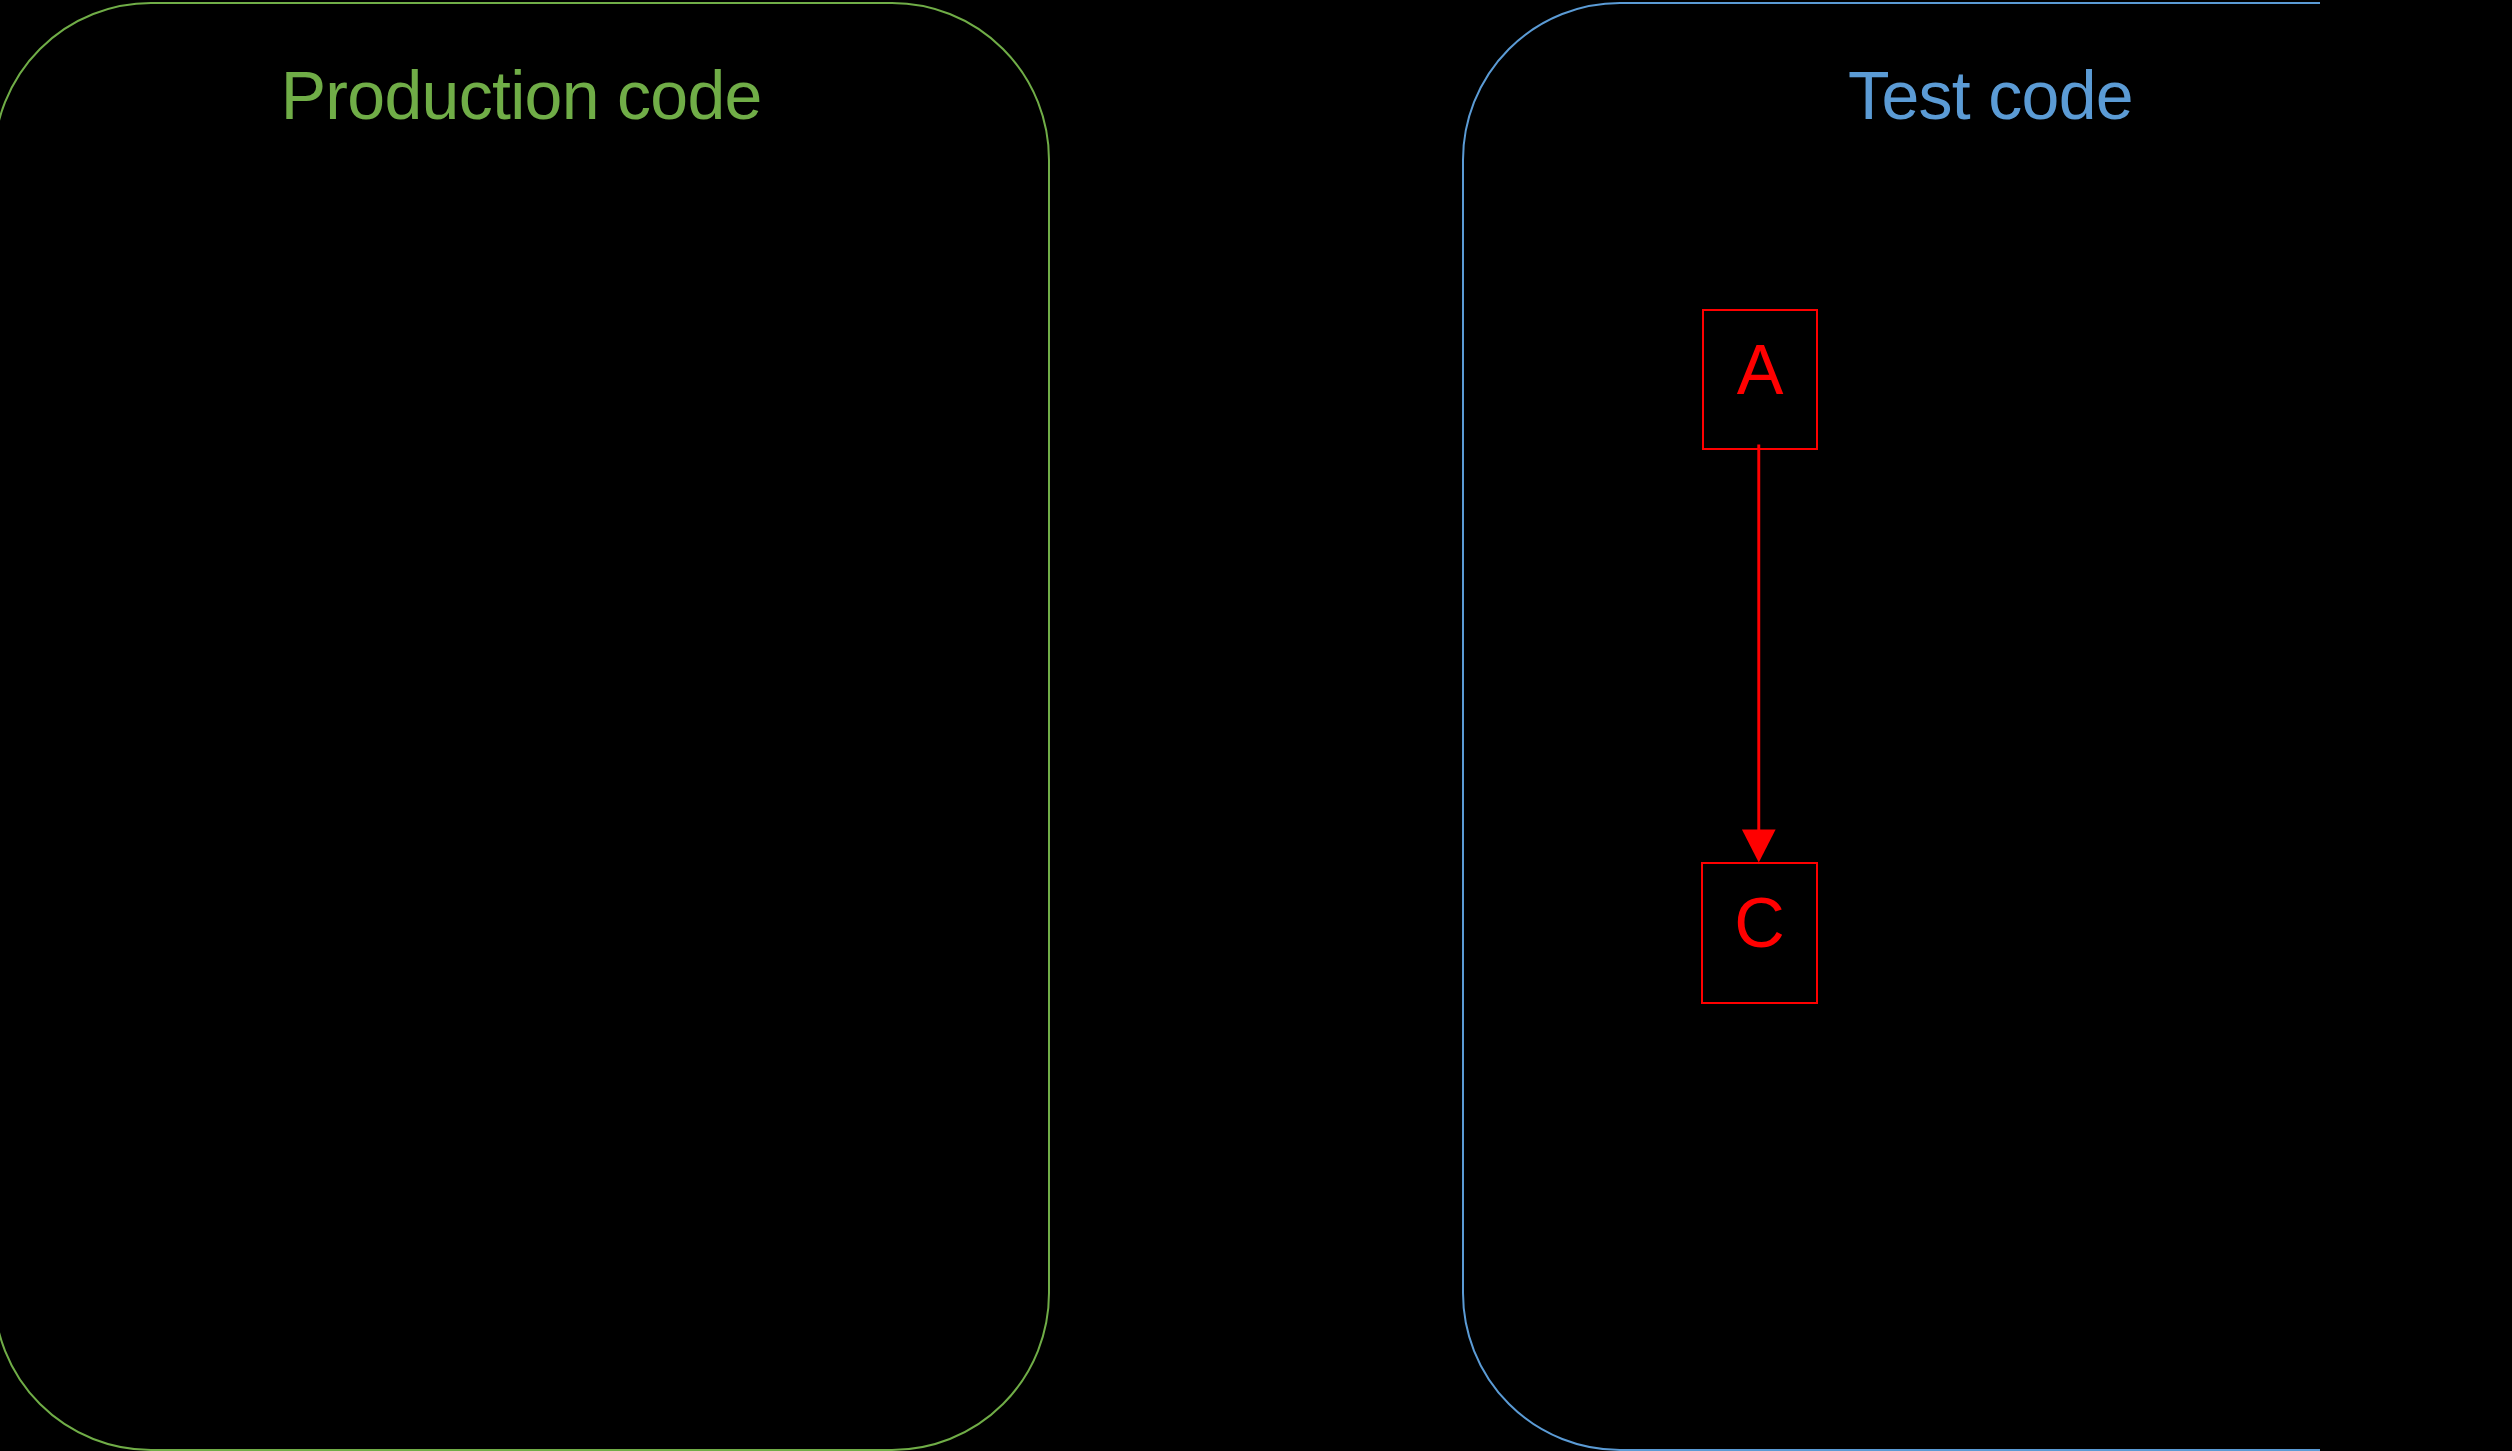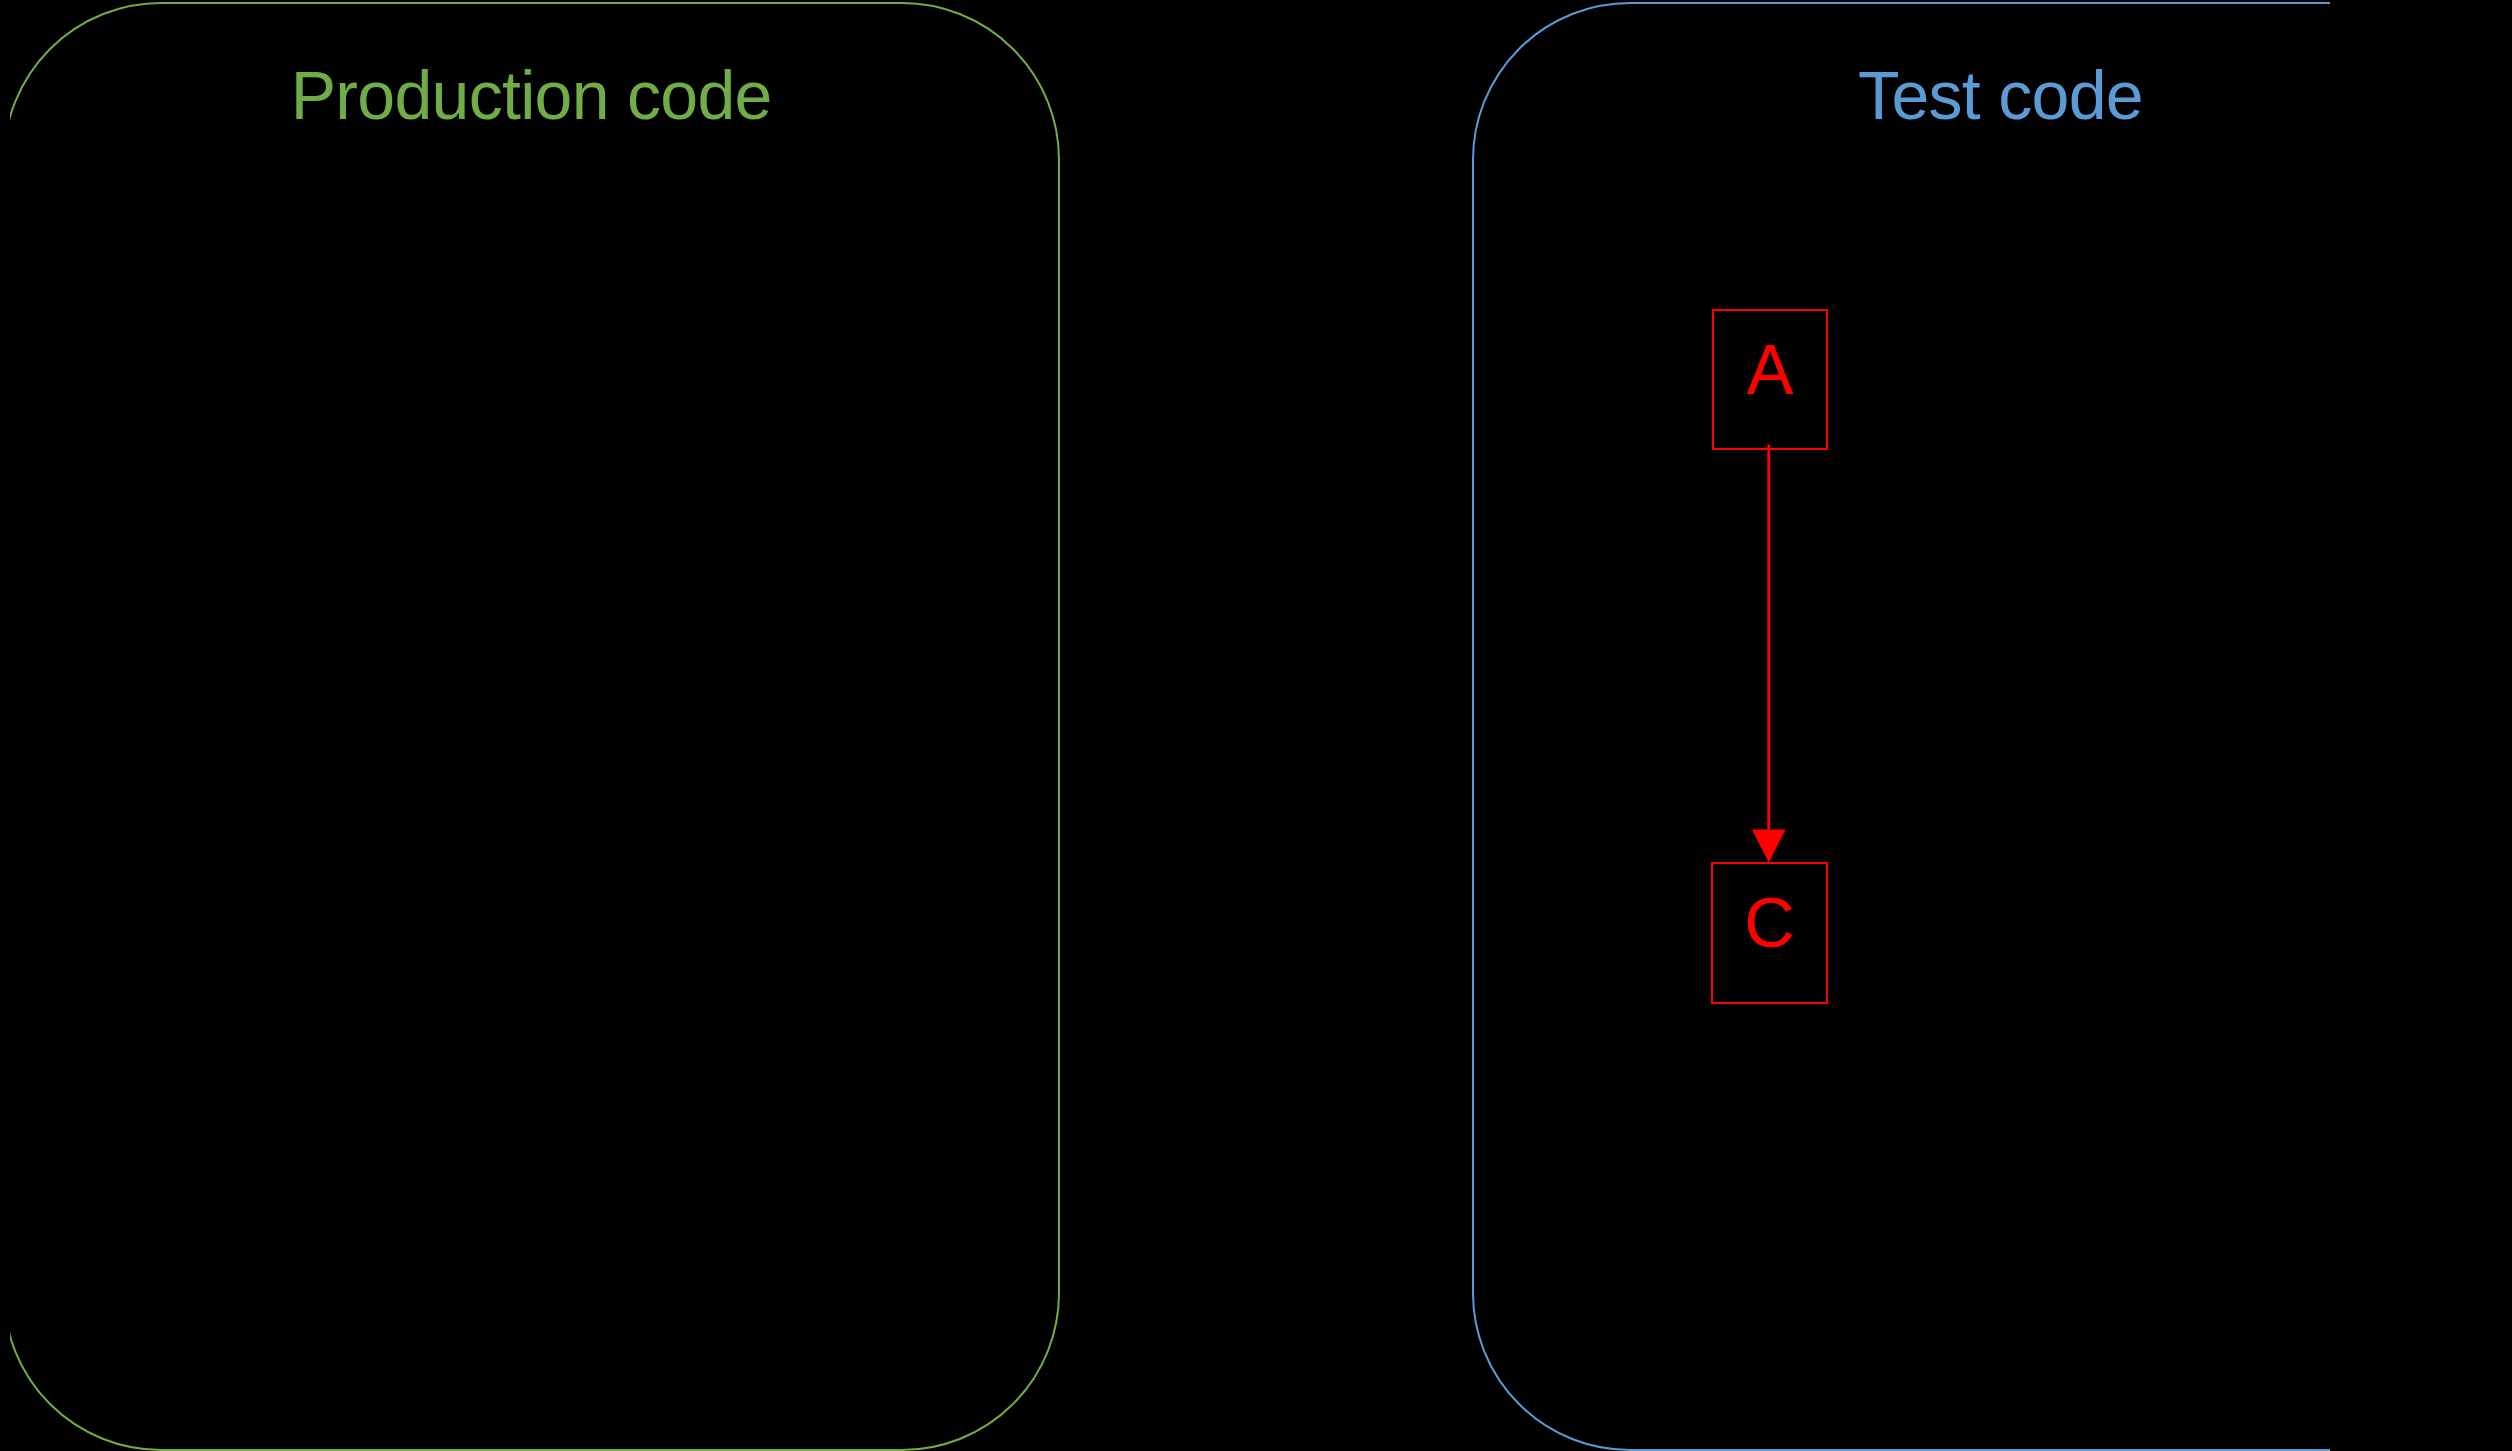--- a/index.html
+++ b/index.html
@@ -7,21 +7,20 @@
     padding: 0;
     background: #000000;
   }
   #canvas {
     position: relative;
     width: 2320px;
     height: 1451px;
     background: #000000;
     overflow: hidden;
     font-family: "Liberation Sans", sans-serif;
-    margin-left: 10px;
   }
 
   
   .panel {
     position: absolute;
     box-sizing: border-box;
     background: transparent;
     border-style: solid;
     border-width: 2.2px;
     border-radius: 158px;

